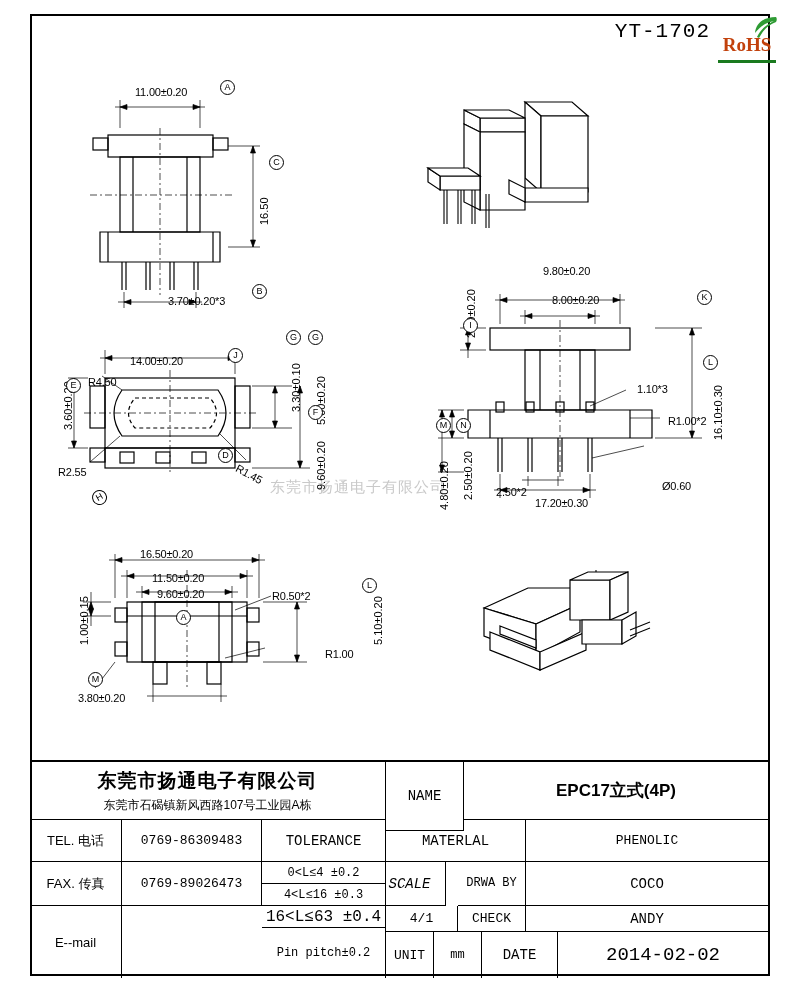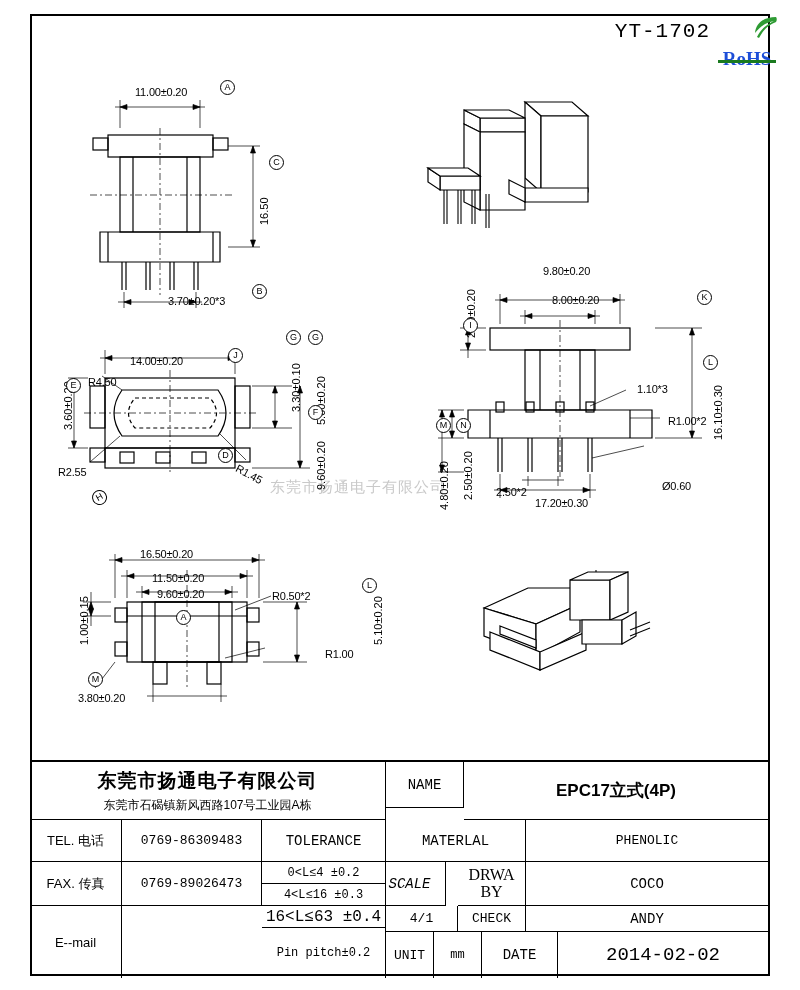--- a/index.html
+++ b/index.html
@@ -4,21 +4,21 @@
 <style>
   html,body{margin:0;padding:0;background:#ffffff;}
   body{width:800px;height:990px;font-family:"Liberation Sans",sans-serif;color:#000;}
   #sheet{position:relative;width:800px;height:990px;overflow:hidden;}
   .frame{position:absolute;left:30px;top:14px;width:740px;height:962px;border:2px solid #000;box-sizing:border-box;}
   .dim{position:absolute;font-family:"Liberation Sans",sans-serif;font-size:11px;white-space:nowrap;letter-spacing:-0.2px;}
   .dimv{position:absolute;font-size:11px;white-space:nowrap;transform-origin:0 0;transform:rotate(-90deg);}
   .bubble{position:absolute;border:1px solid #000;border-radius:50%;width:13px;height:13px;font-size:9px;line-height:13px;text-align:center;background:#fff;}
   .title{position:absolute;right:90px;top:20px;font-family:"Liberation Mono",monospace;font-size:21px;letter-spacing:1px;}
   .rohs{position:absolute;right:22px;top:16px;width:62px;height:56px;}
-  .rohs .txt{position:absolute;left:0;top:32px;width:62px;text-align:center;font-family:"Liberation Serif",serif;font-weight:bold;font-size:19px;color:#1d4ed8;letter-spacing:0px;}
+  .rohs .txt{position:absolute;left:0;top:18px;width:62px;text-align:center;font-family:"Liberation Serif",serif;font-weight:bold;font-size:19px;color:#c2410c;letter-spacing:0px;}
   .rohs .line{position:absolute;left:2px;top:44px;width:58px;height:3px;background:#1a7a1f;}
   .leaf{position:absolute;right:0px;top:0px;width:26px;height:24px;}
   svg{display:block;}
   .wm{position:absolute;left:270px;top:478px;font-size:15px;color:#c9c9c9;letter-spacing:1px;}
   
   .tb{position:absolute;left:30px;top:760px;width:740px;height:216px;border-top:2px solid #000;box-sizing:border-box;}
   .tb div.cell{position:absolute;box-sizing:border-box;border-right:1.5px solid #000;border-bottom:1.5px solid #000;display:flex;align-items:center;justify-content:center;text-align:center;}
   .cn{font-family:"Liberation Sans",sans-serif;}
   .mono{font-family:"Liberation Mono",monospace;}
 </style>
@@ -374,35 +374,35 @@
       <line x1="160" y1="66" x2="180" y2="58"></line>
     </g>
   </svg>
 
   <div class="tb">
 
     <div class="cell" style="left:0;top:0;width:356px;height:58px;border-left:0;flex-direction:column;">
       <div class="cn" style="font-size:19px;font-weight:bold;letter-spacing:1px;">东莞市扬通电子有限公司</div>
       <div class="cn" style="font-size:12px;margin-top:3px;">东莞市石碣镇新风西路107号工业园A栋</div>
     </div>
-    <div class="cell mono" style="left:356px;top:0;width:78px;height:46px;font-size:14px;">NAME</div>
+    <div class="cell mono" style="left:356px;top:0;width:78px;height:69px;font-size:14px;">NAME</div>
     <div class="cell cn" style="left:434px;top:0;width:304px;height:58px;border-right:0;font-size:17px;font-weight:bold;">EPC17立式(4P)</div>
 
     <div class="cell cn" style="left:0;top:58px;width:92px;height:42px;font-size:13px;">TEL. 电话</div>
     <div class="cell mono" style="left:92px;top:58px;width:140px;height:42px;font-size:13px;">0769-86309483</div>
     <div class="cell mono" style="left:232px;top:58px;width:124px;height:42px;font-size:14px;">TOLERANCE</div>
     <div class="cell mono" style="left:496px;top:58px;width:242px;height:42px;border-right:0;font-size:13px;">PHENOLIC</div>
     <div class="cell mono" style="left:356px;top:58px;width:140px;height:42px;font-size:14px;">MATERLAL</div>
 
     <div class="cell cn" style="left:0;top:100px;width:92px;height:44px;font-size:13px;">FAX. 传真</div>
     <div class="cell mono" style="left:92px;top:100px;width:140px;height:44px;font-size:13px;">0769-89026473</div>
     <div class="cell mono" style="left:232px;top:100px;width:124px;height:22px;font-size:12px;">0&lt;L≤4   ±0.2</div>
     <div class="cell mono" style="left:232px;top:122px;width:124px;height:22px;font-size:12px;">4&lt;L≤16  ±0.3</div>
     <div class="cell mono" style="left:344px;top:100px;width:72px;height:44px;font-size:14px;font-style:italic;">SCALE</div>
-    <div class="cell mono" style="left:428px;top:100px;width:68px;height:44px;font-size:16px;flex-direction:column;line-height:1.05;font-family:Liberation Serif, serif;">
+    <div class="cell mono" style="left:428px;top:100px;width:68px;height:44px;font-size:12px;flex-direction:column;line-height:1.05;">
       <span>DRWA BY</span>
     </div>
     <div class="cell mono" style="left:496px;top:100px;width:242px;height:44px;border-right:0;font-size:14px;">COCO</div>
 
     <div class="cell mono" style="left:232px;top:144px;width:124px;height:22px;font-size:16px;">16&lt;L≤63 ±0.4</div>
     <div class="cell mono" style="left:356px;top:144px;width:72px;height:26px;font-size:13px;">4/1</div>
     <div class="cell mono" style="left:428px;top:144px;width:68px;height:26px;font-size:13px;">CHECK</div>
     <div class="cell mono" style="left:496px;top:144px;width:242px;height:26px;border-right:0;font-size:14px;">ANDY</div>
 
     <div class="cell cn" style="left:0;top:144px;width:92px;height:72px;border-bottom:0;font-size:13px;">E--mail</div>

